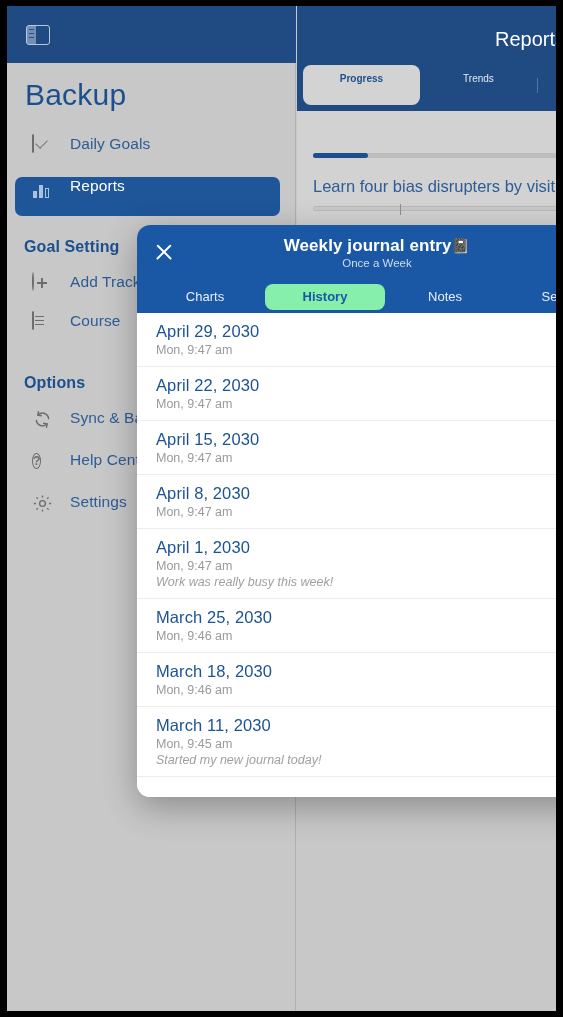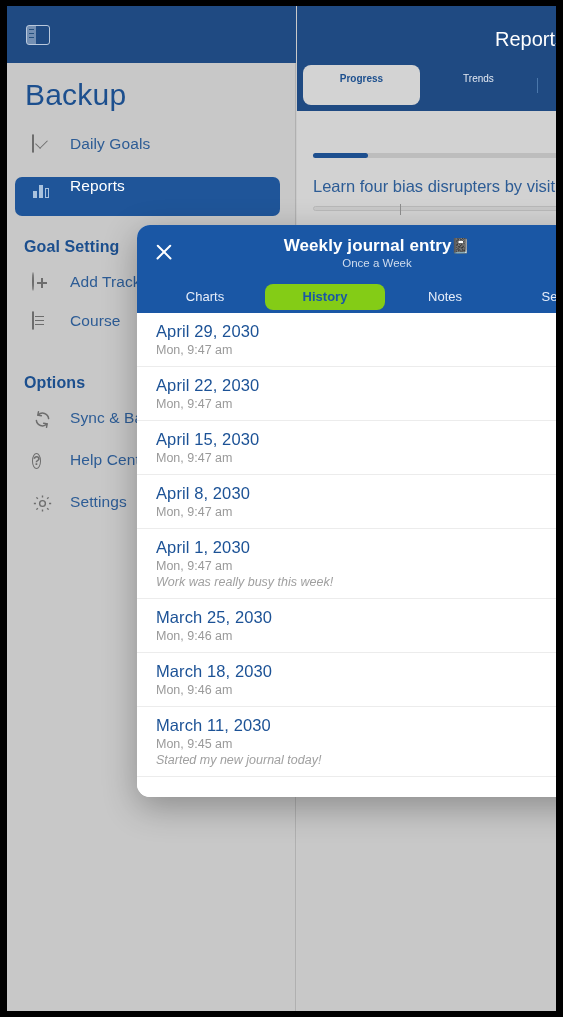--- a/index.html
+++ b/index.html
@@ -169,21 +169,21 @@
   }
   #modal-tabs {
     position:absolute; left:0; top:56px; width:480px; height:32px;
     background:#1a57a5; display:flex; align-items:center; padding:0 8px;
   }
   .mtab {
     flex:0 0 120px; height:26px; line-height:26px; text-align:center;
     font-size:13px; color:#e7eefa;
   }
   .mtab.on {
-    background:#84cc16; color:#1a57a5; font-weight:700; border-radius:8px;
+    background:#86efac; color:#1a57a5; font-weight:700; border-radius:8px;
   }
   .mtab-div { width:1px; height:15px; background:#4a7bb8; }
 
   #hist {
     position:absolute; left:0; top:88px; width:480px; height:484px;
     background:#ffffff; overflow:hidden;
   }
   .hrow {
     position:relative; padding:9px 0 9px 19px;
     border-bottom:1px solid #ececec;

